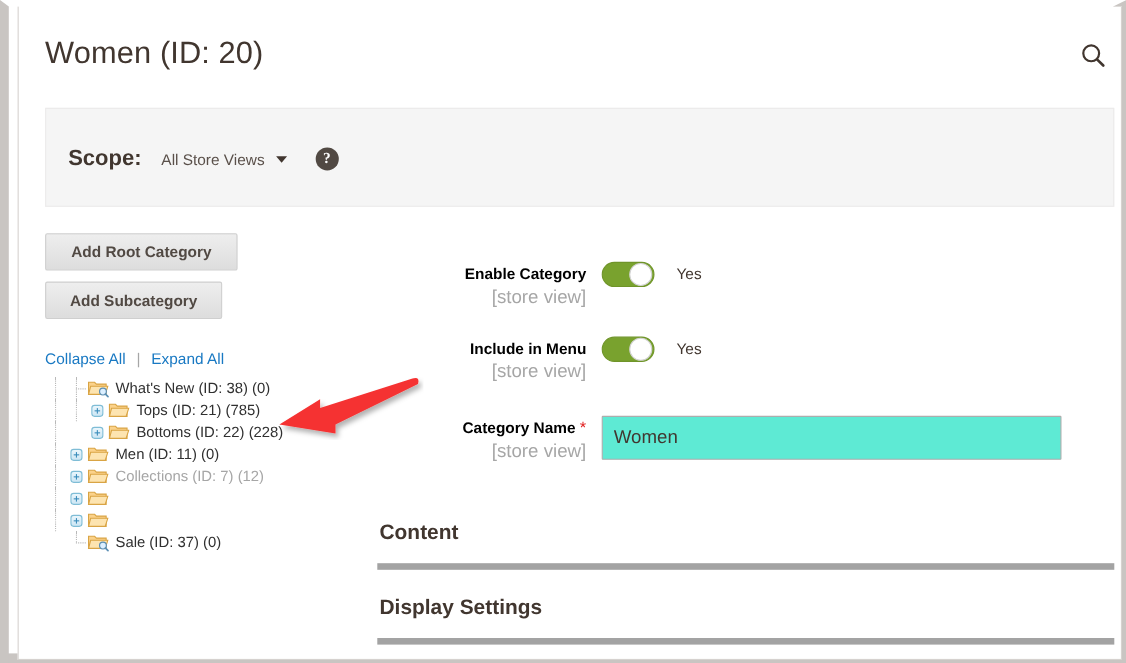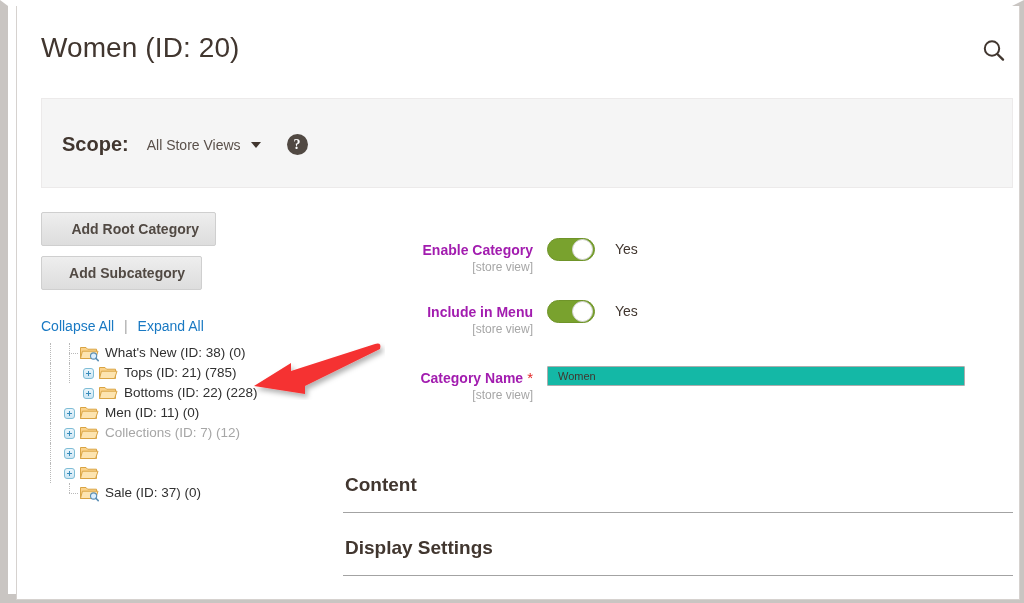--- a/index.html
+++ b/index.html
@@ -117,21 +117,21 @@
     background-image: linear-gradient(to bottom, #eeeeee, #dddddd);
     border: 1px solid #cfcfcf;
     border-radius: 2px;
     color: #514943;
     font-size: 14px;
     font-weight: bold;
     font-family: "Liberation Sans", sans-serif;
     padding: 8px 16px;
     margin-bottom: 10px;
     cursor: pointer;
-    text-align: right;
+    text-align: center;
   }
   #btn-add-root { width: 175px; }
   #btn-add-sub  { width: 161px; }
 
   #tree-toolbar {
     margin-top: 28px;
     font-size: 14px;
     white-space: nowrap;
   }
   .tree-link {
@@ -255,32 +255,32 @@
   .field-label-wrap {
     width: 204px;
     flex: 0 0 204px;
     text-align: right;
     padding-right: 14px;
     padding-top: 3px;
   }
   .field-label {
     font-size: 14px;
     font-weight: bold;
-    color: #a21caf;
+    color: #000000;
     display: inline-block;
   }
   .req-star {
     color: #e22626;
     font-size: 15px;
     font-weight: normal;
     margin-left: 4px;
   }
   .field-scope {
     display: block;
-    font-size: 12px;
+    font-size: 17px;
     font-weight: normal;
     color: #a6a6a6;
     margin-top: 1px;
   }
   .toggle {
     position: relative;
     width: 48px; height: 23px;
     border-radius: 12px;
     background: #79a22e;
     border: 1px solid #6f9429;
@@ -296,42 +296,42 @@
     border: 1px solid #d2d2d2;
   }
   .toggle-text {
     font-size: 14px;
     color: #41362f;
     margin-left: 20px;
     line-height: 23px;
   }
   #category-name-input {
     width: 418px;
-    height: 20px;
+    height: 40px;
     border: 1px solid #adadad;
     border-radius: 1px;
     padding: 0 10px;
-    font-size: 11px;
+    font-size: 17px;
     color: #41362f;
     font-family: "Liberation Sans", sans-serif;
-    background: #14b8a6;
+    background: #5eead4;
   }
 
   
   #sections {
     position: absolute;
     left: 326px; top: 462px;
     width: 670px;
   }
   .section-header {
     font-size: 19px;
     font-weight: bold;
     color: #41362f;
     padding: 6px 0 16px 2px;
-    border-bottom: 1px solid #a3a3a3;
+    border-bottom: 6px solid #a3a3a3;
     margin-bottom: 18px;
     cursor: pointer;
   }
 
   
   #annotation-arrow {
     position: absolute;
     left: 232px; top: 332px;
     width: 136px; height: 62px;
     pointer-events: none;

